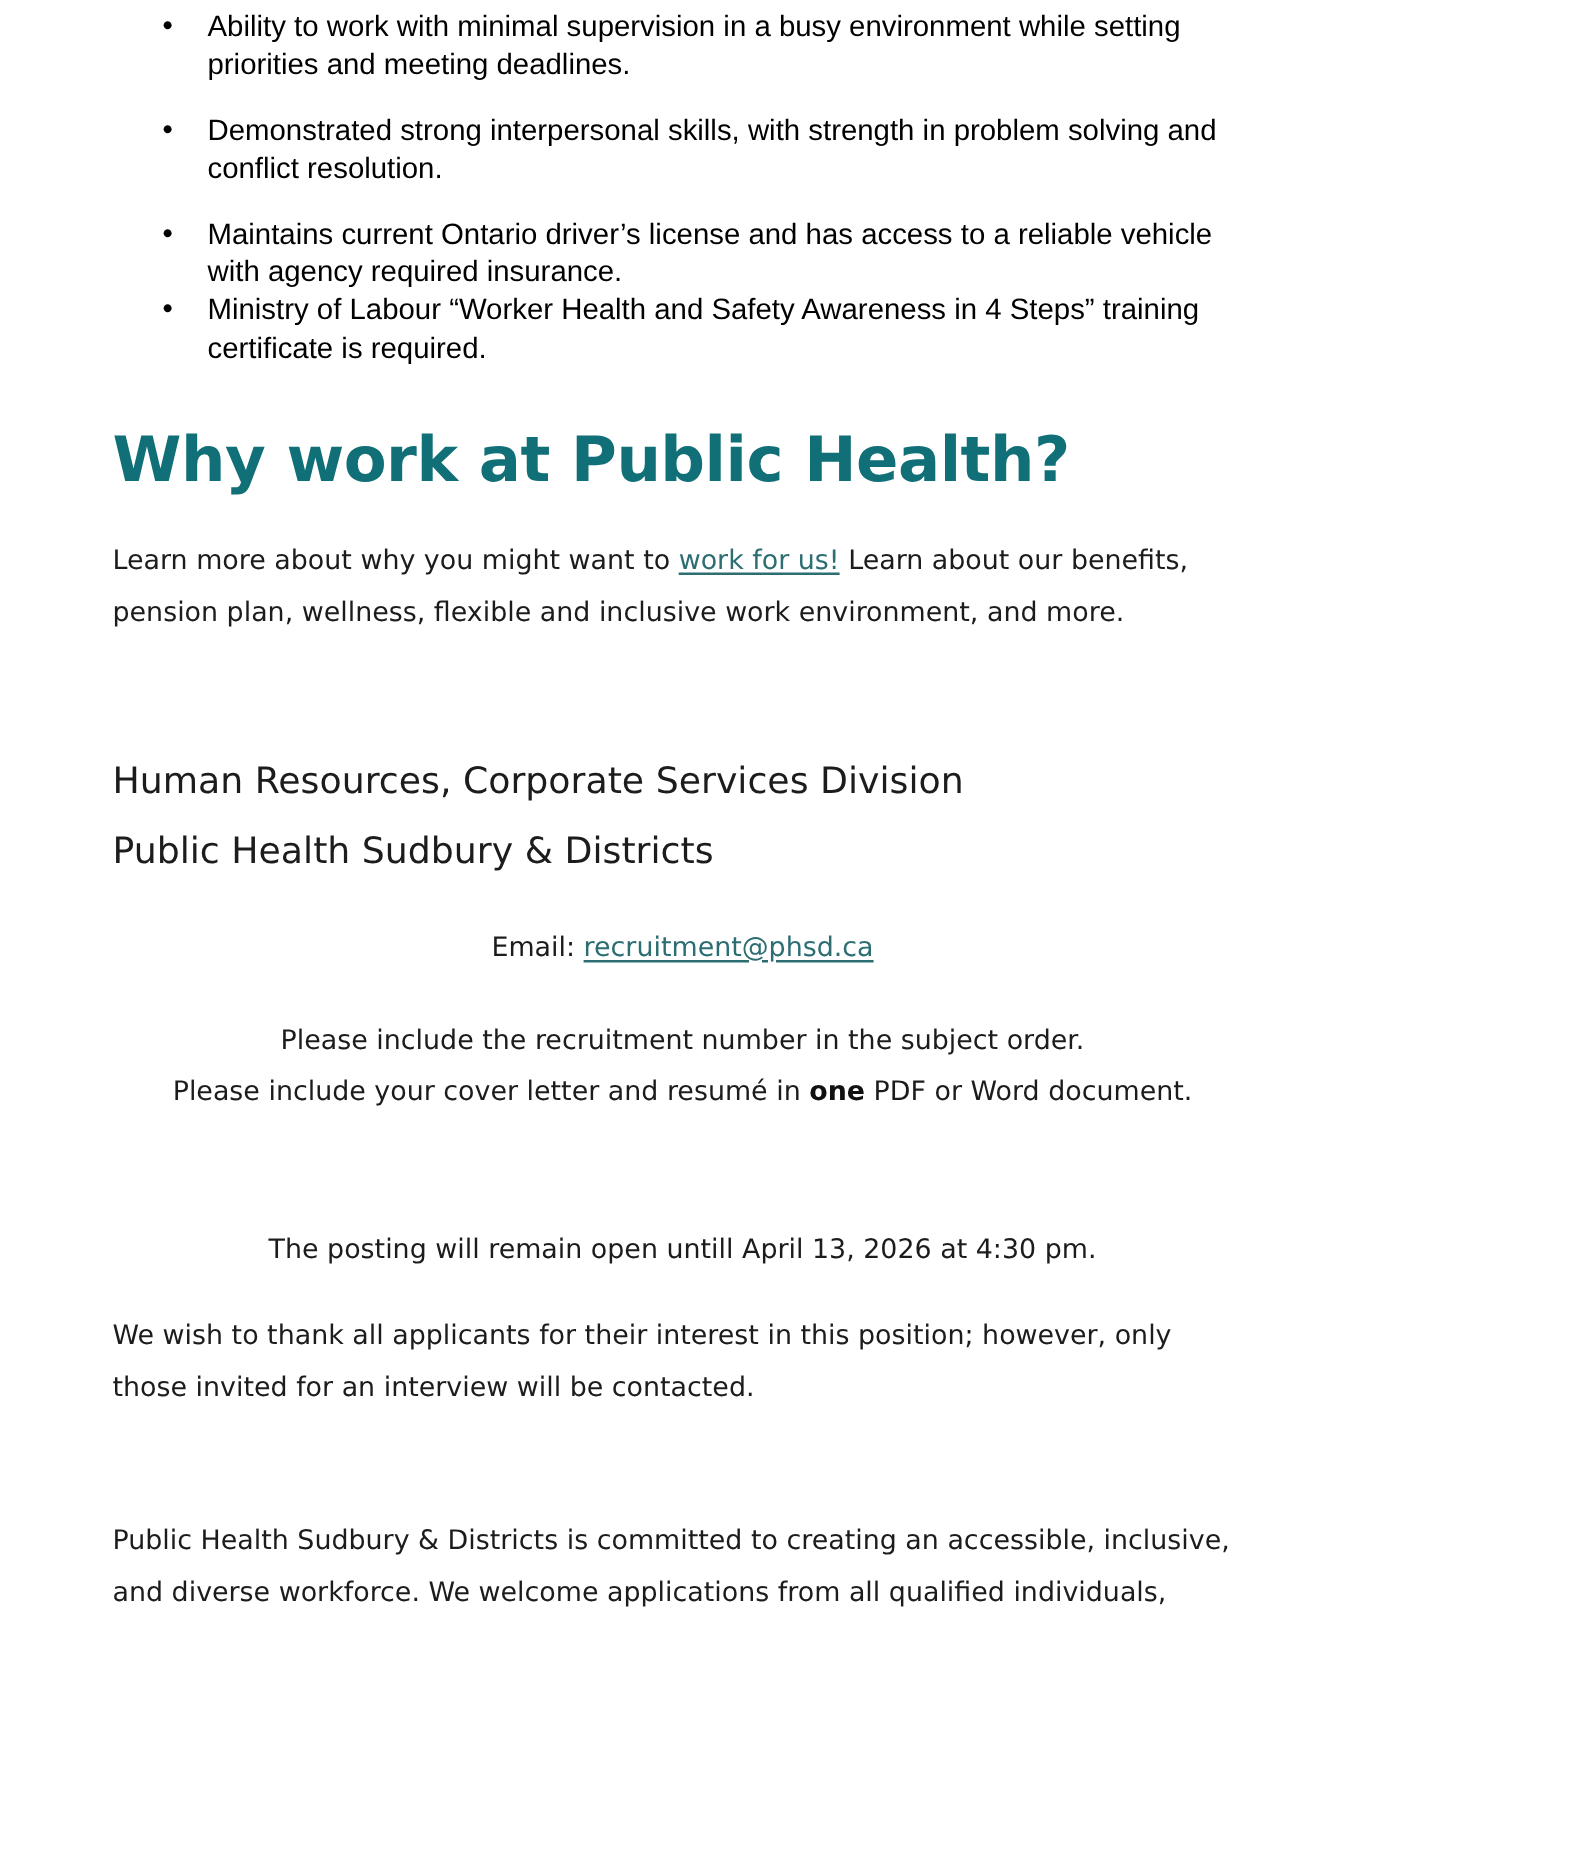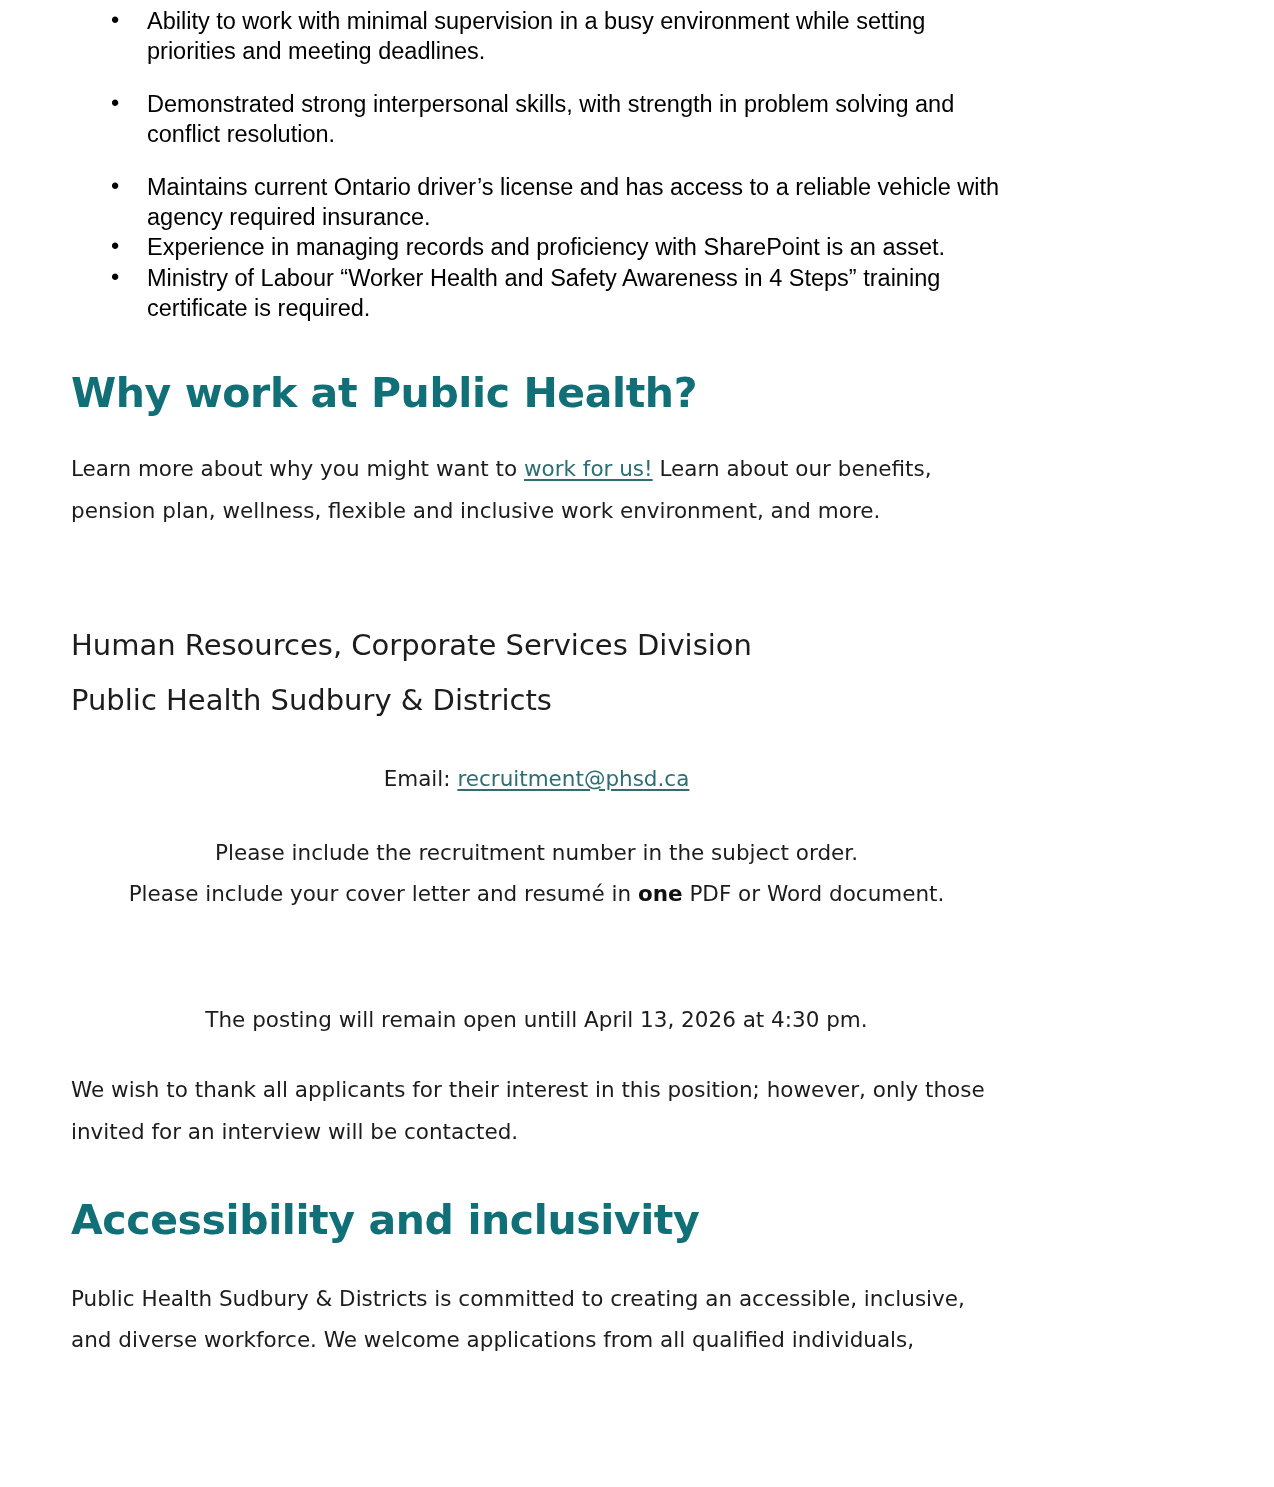--- a/index.html
+++ b/index.html
@@ -13,21 +13,21 @@
     overflow: hidden;
     font-family: "DejaVu Sans", sans-serif;
     color: #1a1a1a;
     -webkit-font-smoothing: antialiased;
   }
   .page {
     position: relative;
     width: 1152px;
     height: 1487px;
     box-sizing: border-box;
-    padding: 0 150px 0 71px;
+    padding: 0 150px 0 90px;
   }
 
   
   .req-list {
     list-style: none;
     margin: 0;
     padding: 0;
     font-family: "Liberation Sans", sans-serif;
     font-size: 23.5px;
     line-height: 1.28;
@@ -49,21 +49,21 @@
     color: #000;
   }
   .req-list li.gap {
     margin-bottom: 23px;
   }
 
   
   h2.sec {
     font-family: "DejaVu Sans", sans-serif;
     font-weight: bold;
-    font-size: 41px;
+    font-size: 50px;
     line-height: 1.1;
     color: #116F78;
     margin: 0;
     letter-spacing: -0.4px;
   }
 
   
   p.body {
     font-family: "DejaVu Sans", sans-serif;
     font-size: 21.5px;
@@ -105,21 +105,20 @@
 </style>
 </head>
 <body>
 
 <div class="page">
 
   <ul class="req-list">
     <li class="gap">Ability to work with minimal supervision in a busy environment while setting priorities and meeting deadlines.</li>
     <li class="gap">Demonstrated strong interpersonal skills, with strength in problem solving and conflict resolution.</li>
     <li>Maintains current Ontario driver’s license and has access to a reliable vehicle with agency required insurance.</li>
-    <li>Experience in managing records and proficiency with SharePoint is an asset.</li>
     <li>Ministry of Labour “Worker Health and Safety Awareness in 4 Steps” training certificate is required.</li>
   </ul>
 
   <div class="sp-list-to-h1"></div>
 
   <h2 class="sec">Why work at Public Health?</h2>
 
   <div class="sp-h-to-p"></div>
 
   <p class="body"><span>Learn more about why you might want to </span><a class="lnk" href="#">work for us!</a><span> Learn about our benefits, pension plan, wellness, flexible and inclusive work environment, and more.</span></p>
@@ -150,19 +149,18 @@
   <div class="sp-dead-to-p"></div>
 
   <p class="body tight">The posting will remain open untill April 13, 2026 at 4:30 pm.</p>
 
   <div class="sp-p-to-thank"></div>
 
   <p class="body">We wish to thank all applicants for their interest in this position; however, only those invited for an interview will be contacted.</p>
 
   <div class="sp-thank-to-h"></div>
 
-  <h2 class="sec">Accessibility and inclusivity</h2>
 
   <div class="sp-h-to-acc"></div>
 
   <p class="body">Public Health Sudbury &amp; Districts is committed to creating an accessible, inclusive, and diverse workforce. We welcome applications from all qualified individuals,</p>
 
 </div>
 
 </body></html>

